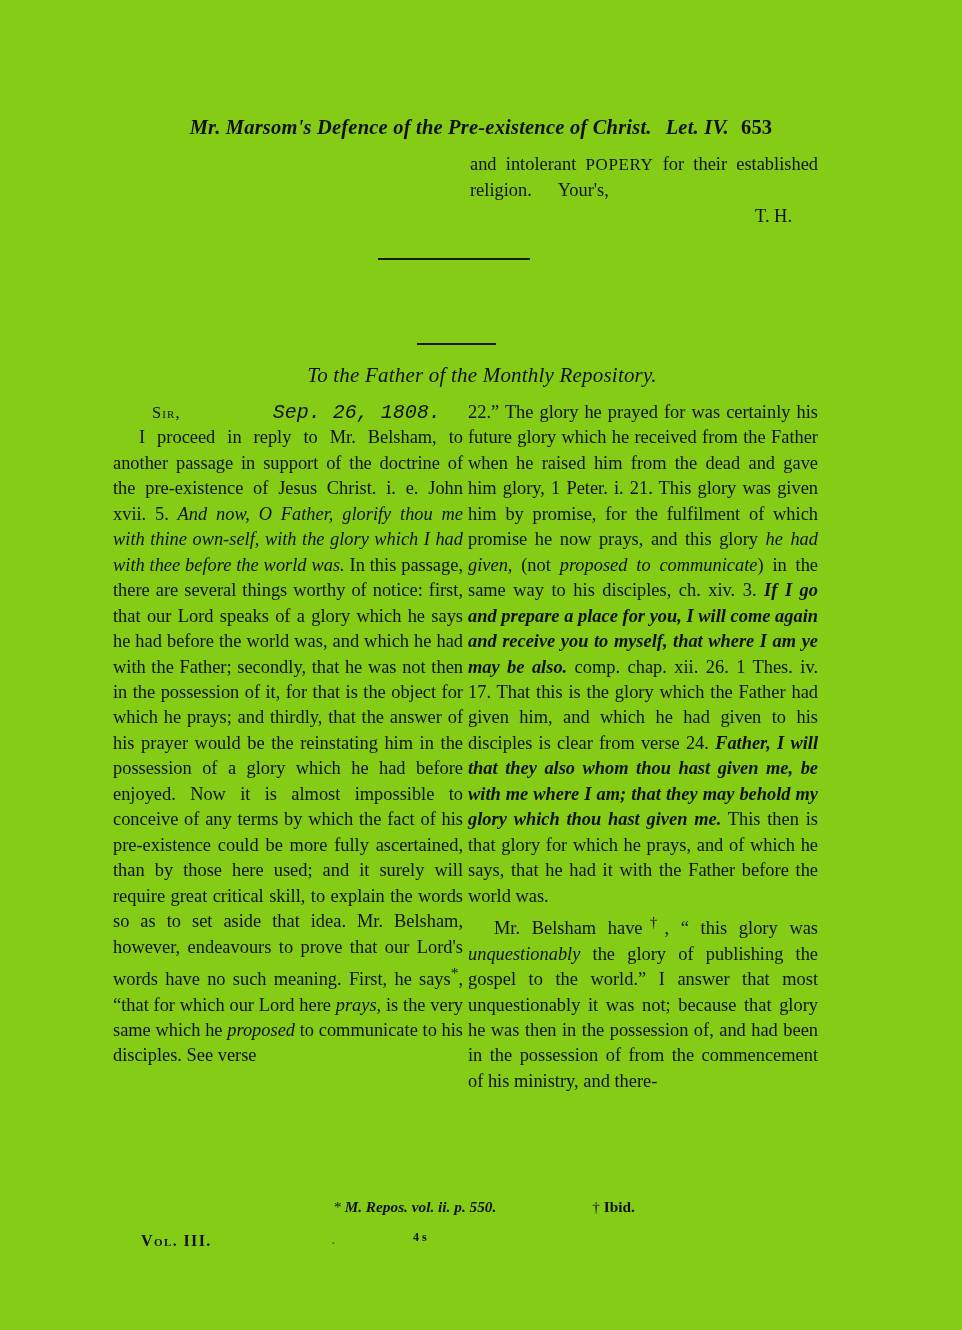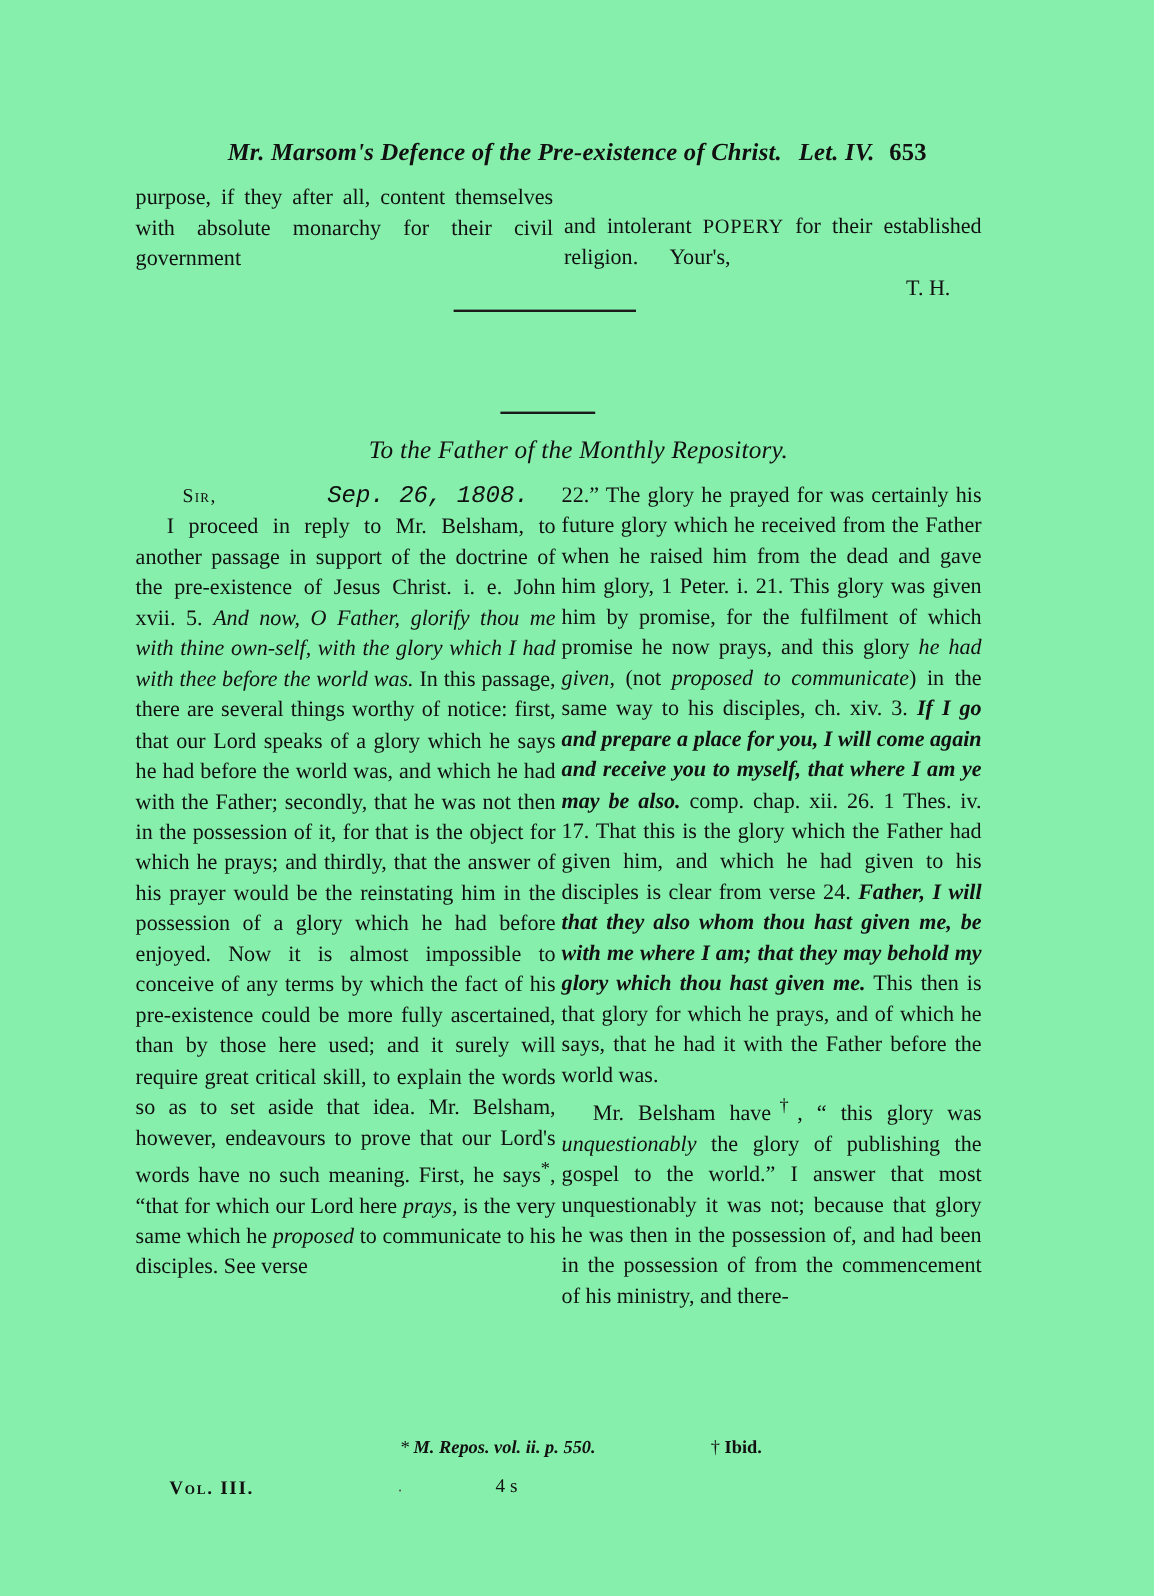--- a/index.html
+++ b/index.html
@@ -14,21 +14,21 @@
     position: relative;
     font-family: "Liberation Serif", "DejaVu Serif", serif;
     color: #111111;
     overflow: hidden;
   }
   .page {
     position: absolute;
     left: 0; top: 0;
     width: 962px;
     height: 1330px;
-    background: #86efac;
+    background: #84cc16;
   }
   
   .running-head {
     position: absolute;
     left: 110px;
     top: 116px;
     width: 742px;
     text-align: center;
     font-style: italic;
     font-weight: bold;
@@ -52,21 +52,21 @@
     height: 86px;
   }
   .top-col {
     position: absolute;
     top: 0;
     width: 348px;
     font-size: 18.4px;
     line-height: 25.5px;
   }
   .top-col.left  { left: 0px; }
-  .top-col.right { left: 357px; margin-top: 24px; }
+  .top-col.right { left: 357px; }
   .just { text-align: justify; }
   .smallcaps {
     font-variant: small-caps;
     font-size: 17px;
     letter-spacing: 0.6px;
   }
   .sig-line {
     text-align: right;
     padding-right: 26px;
     margin-top: 1px;
@@ -182,42 +182,41 @@
     left: 28px;
     top: 0;
     font-variant: small-caps;
     letter-spacing: 1.4px;
     font-weight: bold;
   }
   .footer .signature {
     position: absolute;
     left: 300px;
     top: -2px;
-    font-weight: normal;
-    font-size: 16px;
+    font-weight: bold;
+    font-size: 12px;
   }
   .footer .dot {
     position: absolute;
     left: 218px;
     top: 4px;
     font-size: 14px;
     color: #555;
   }
 </style>
 </head>
 <body>
 
 <div class="page">
 
   <div class="running-head">
     <span class="rh-title">Mr. Marsom's Defence of the Pre-existence of Christ.</span><span class="rh-let">Let. IV.</span><span class="rh-folio">653</span>
   </div>
 
   <div class="top-cols">
-    <div class="top-col left just">purpose, if they after all, content themselves with absolute monarchy for their civil government</div>
     <div class="top-col right">
       <div class="just"><span>and intolerant </span><span class="smallcaps">POPERY</span><span> for their established religion.</span><span class="yours">Your's,</span></div>
       <div class="sig-line">T. H.</div>
     </div>
   </div>
 
   <div class="rule rule-1"></div>
   <div class="rule rule-2"></div>
 
 

